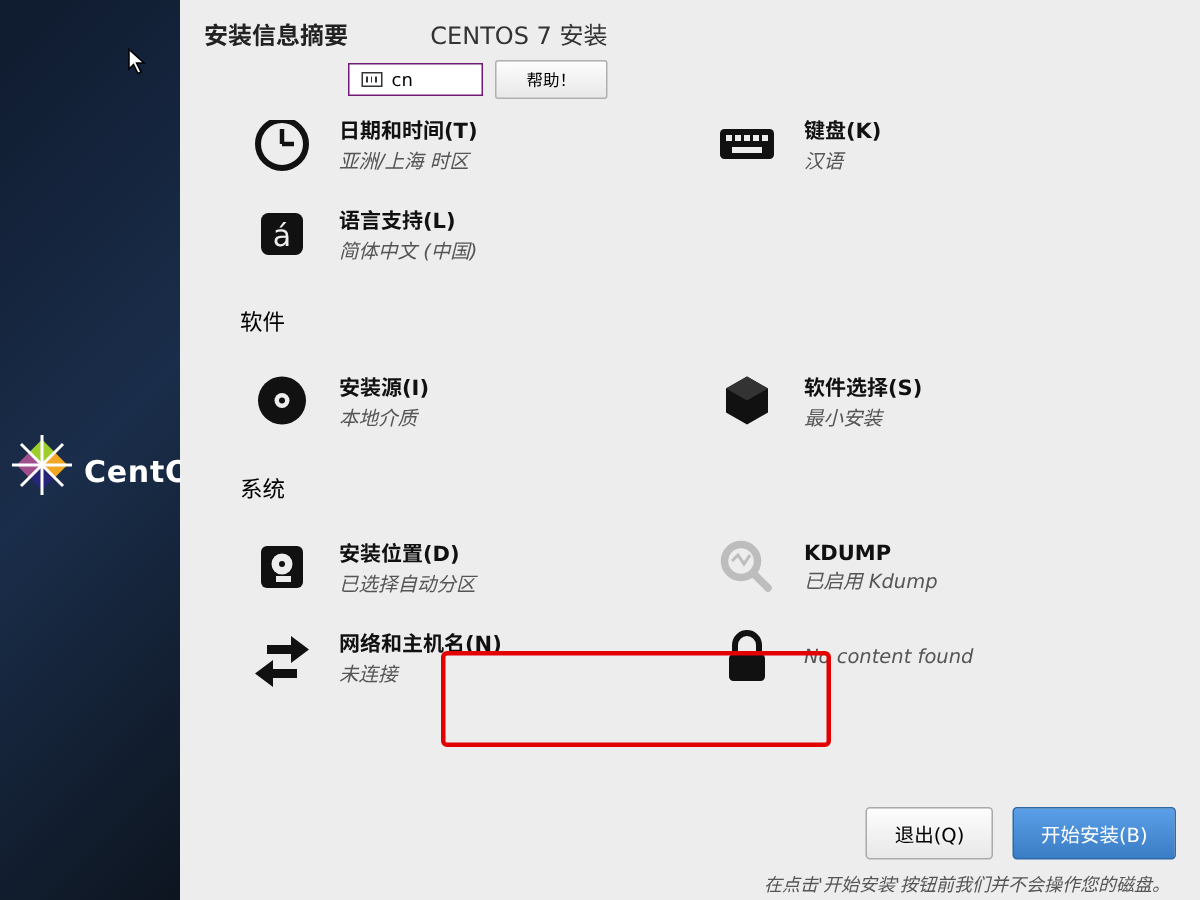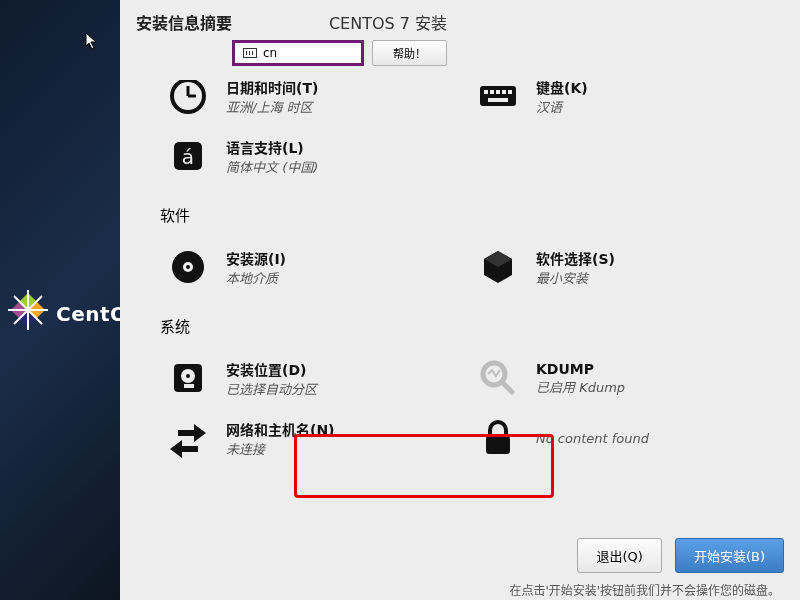--- a/index.html
+++ b/index.html
@@ -7,36 +7,36 @@
 .side{width:120px;height:600px;background:linear-gradient(135deg,#0f1b2e 0%,#1a2d4a 50%,#0d1520 100%);display:flex;align-items:center;padding-top:28px;position:relative}
 .logo{width:56px;height:56px;position:relative;margin-bottom:8px}
 .logo svg{width:56px;height:56px}
 .brand{color:#fff;font-size:20px;font-weight:bold;letter-spacing:0.5px}
 .main{flex:1;height:600px;background:#ededed;display:flex;flex-direction:column;position:relative}
 .topbar{height:62px;padding:10px 16px 0 16px;display:flex;justify-content:flex-start;align-items:flex-start}
 .title{font-size:16px;font-weight:bold;color:#222}
 .top-right{display:flex;flex-direction:column;align-items:flex-end;gap:6px}
 .sub{font-size:16px;color:#333}
 .lang-row{display:flex;gap:8px;align-items:center}
-.lang-box{background:#fff;border:3px solid #701a75;padding:3px 8px;width:132px;font-size:12px;display:flex;align-items:center;gap:6px}
+.lang-box{background:#fff;border:1px solid #701a75;padding:3px 8px;width:90px;font-size:12px;display:flex;align-items:center;gap:6px}
 .help-btn{background:linear-gradient(#fdfdfd,#e8e8e8);border:1px solid #b0b0b0;padding:4px 20px;font-size:11px;cursor:pointer;border-radius:2px}
 .content{flex:1;overflow:hidden;padding:0 0 0 40px;position:relative;margin-top:18px}
 .section-label{font-size:15px;color:#000000;margin:8px 0 12px 0;font-weight:400}
 .grid{display:flex;flex-wrap:wrap}
 .item{width:310px;display:flex;align-items:center;gap:16px;padding:8px 6px;cursor:pointer;position:relative}
 .item.half-top .icon{margin-top:-14px}
 .icon{width:44px;height:44px;display:flex;align-items:center;justify-content:center;flex-shrink:0}
 .icon svg{width:44px;height:44px}
 .item-text .t1{font-size:14px;font-weight:bold;color:#111}
 .item-text .t2{font-size:13px;color:#555;font-style:italic}
 .highlight{position:absolute;border:3px solid #e30000;border-radius:4px;left:174px;top:434px;width:260px;height:64px;pointer-events:none}
 .footer{position:absolute;bottom:0;left:0;right:0;height:70px;padding:8px 16px 0 0;text-align:right}
 .btn{display:inline-block;padding:7px 18px;font-size:13px;border-radius:3px;border:1px solid #aaa;background:linear-gradient(#fdfdfd,#e8e8e8);cursor:pointer;margin-left:8px}
 .btn.primary{background:linear-gradient(#5a9fe8,#3b7dc4);border-color:#2d6aa8;color:#fff}
-.hint{font-size:12px;color:#555;margin-top:8px;padding-right:4px;}
+.hint{font-size:12px;color:#555;margin-top:8px;padding-right:4px;font-style:italic}
 .cursor{position:absolute;left:85px;top:32px;pointer-events:none}
 .kbd-mini{width:14px;height:10px;border:1px solid #333;display:inline-block;position:relative}
 .kbd-mini::before{content:"";position:absolute;top:2px;left:2px;right:2px;bottom:2px;background:repeating-linear-gradient(90deg,#333 0 1px,transparent 1px 3px)}
 </style>
 </head>
 <body>
 
 <div class="side">
   <div class="logo">
     <svg viewBox="0 0 56 56">

